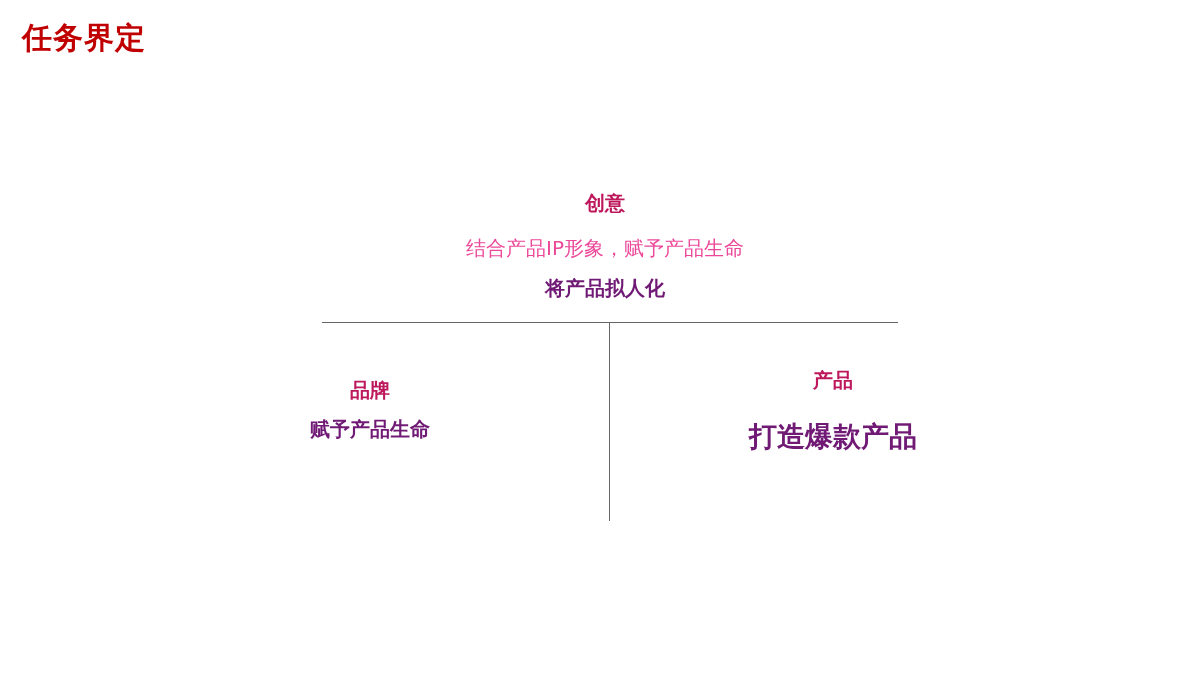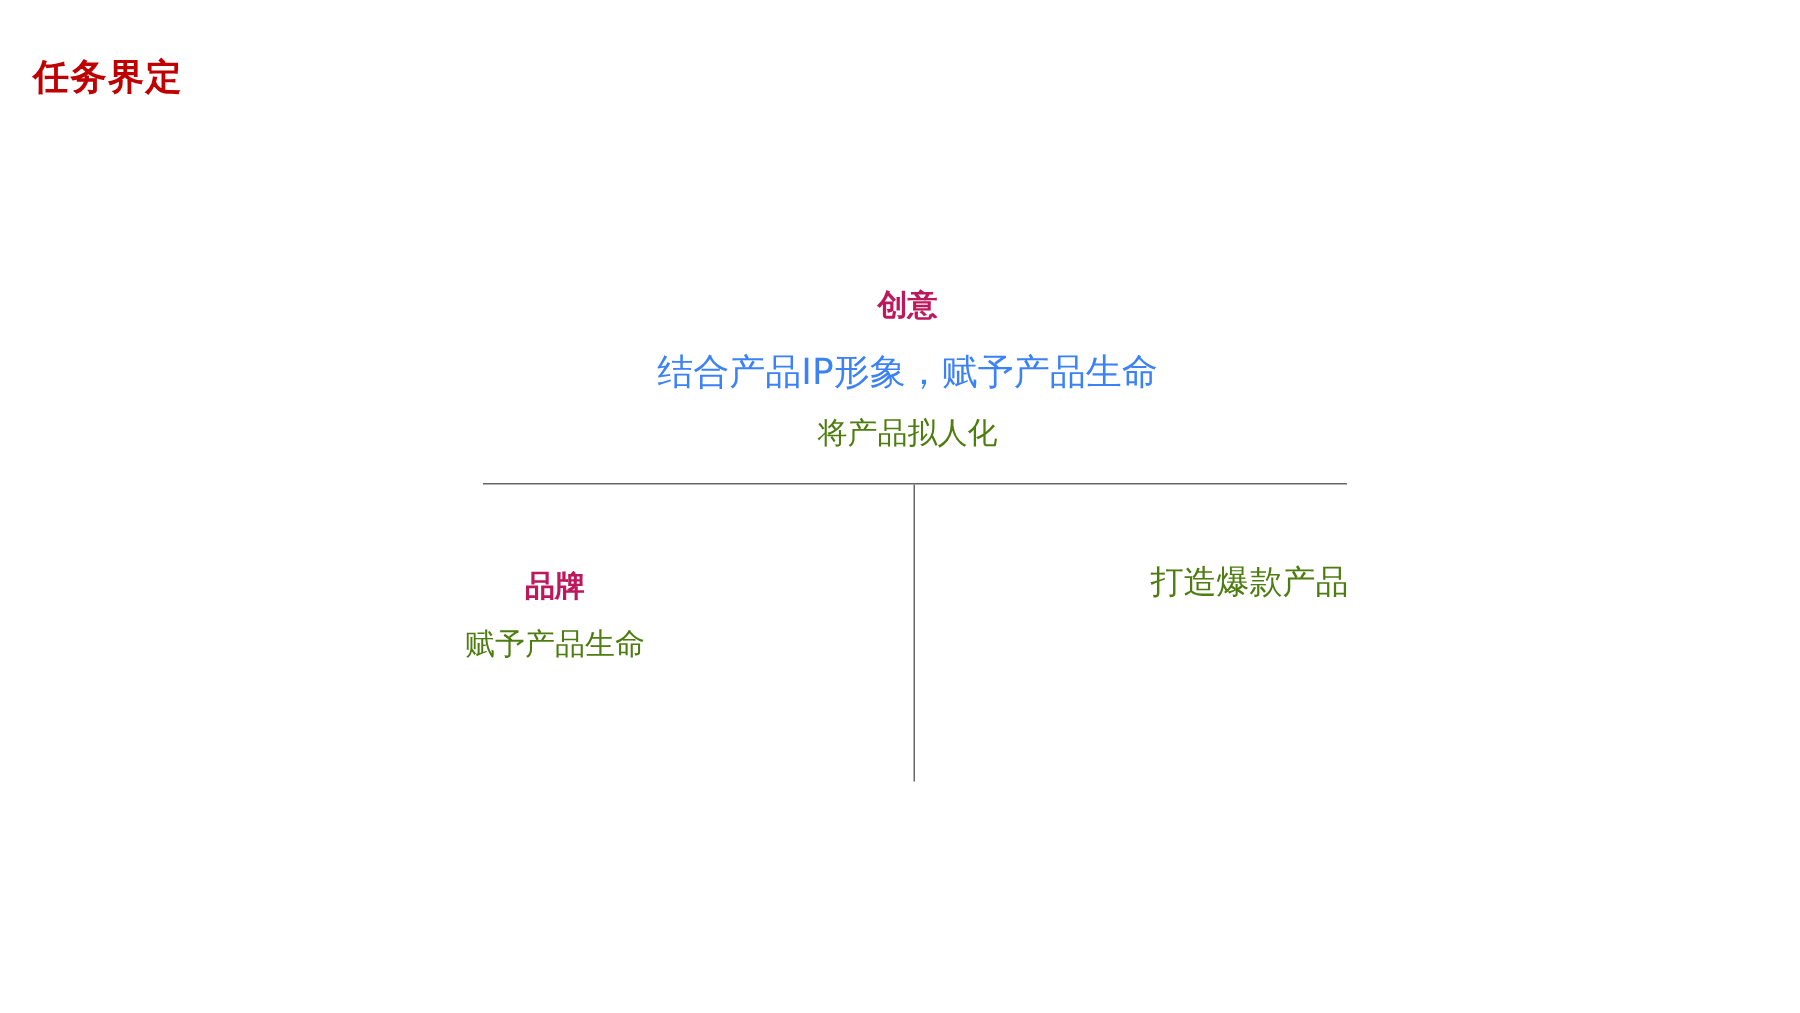--- a/index.html
+++ b/index.html
@@ -10,46 +10,46 @@
       background: #ffffff;
       overflow: hidden;
     }
     body {
       position: relative;
       font-family: "DejaVu Sans", "Liberation Sans", sans-serif;
     }
     .slide-title {
       position: absolute;
       left: 22px;
-      top: 31px;
-      font-size: 24px;
+      top: 18px;
+      font-size: 30px;
       font-weight: bold;
       color: #c00000;
       letter-spacing: 1px;
       line-height: 40px;
     }
     .block {
       position: absolute;
       text-align: center;
     }
     .block .heading {
       font-size: 20px;
       font-weight: bold;
       color: #be185d;
       line-height: 28px;
     }
     .block .desc {
-      font-size: 24px;
-      color: #3b82f6;
+      font-size: 20px;
+      color: #ec4899;
       line-height: 26px;
     }
     .block .highlight {
       font-size: 20px;
-      font-weight: normal;
-      color: #4d7c0f;
+      font-weight: bold;
+      color: #701a75;
       line-height: 28px;
       text-align: center;
     }
     .block-top {
       left: 405px;
       width: 400px;
       top: 189px;
     }
     .block-top .desc { margin-top: 18px; }
     .block-top .highlight { margin-top: 13px; }
@@ -61,21 +61,21 @@
     }
     .block-left .desc { margin-top: 23px; }
     .block-left .highlight { margin-top: 11px; }
 
     .block-right {
       left: 633px;
       width: 400px;
       top: 366px;
     }
     .block-right .desc { margin-top: 23px; }
-    .block-right .highlight { margin-top: 9px; font-size: 22px; }
+    .block-right .highlight { margin-top: 29px; font-size: 28px; }
 
     .h-divider {
       position: absolute;
       left: 322px;
       top: 322px;
       width: 576px;
       height: 1px;
       background: #666666;
     }
     .v-divider {
@@ -100,14 +100,15 @@
 
 <div class="h-divider"></div>
 <div class="v-divider"></div>
 
 <div class="block block-left">
   <div class="heading">品牌</div>
   <div class="highlight">赋予产品生命</div>
 </div>
 
 <div class="block block-right">
+  <div class="heading">产品</div>
   <div class="highlight">打造爆款产品</div>
 </div>
 
 </body></html>

